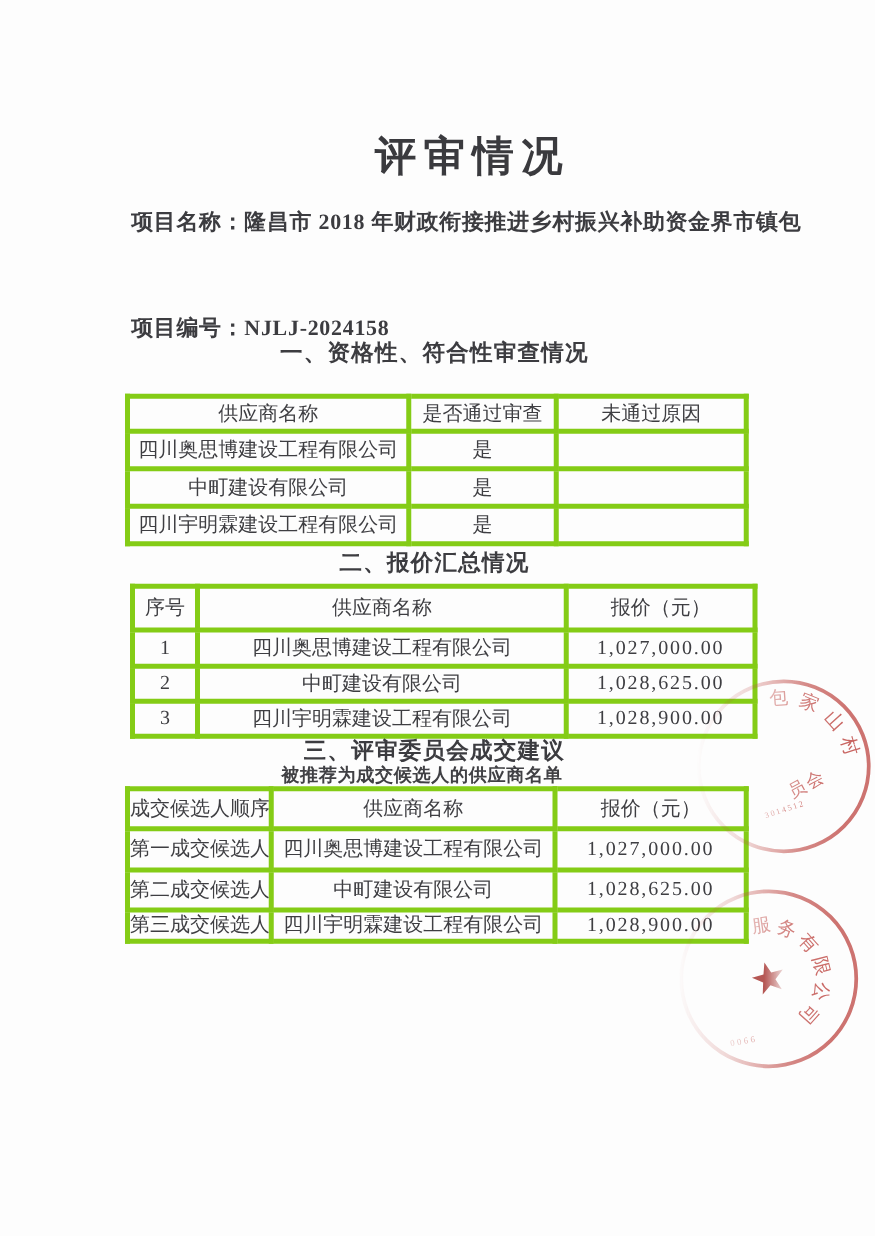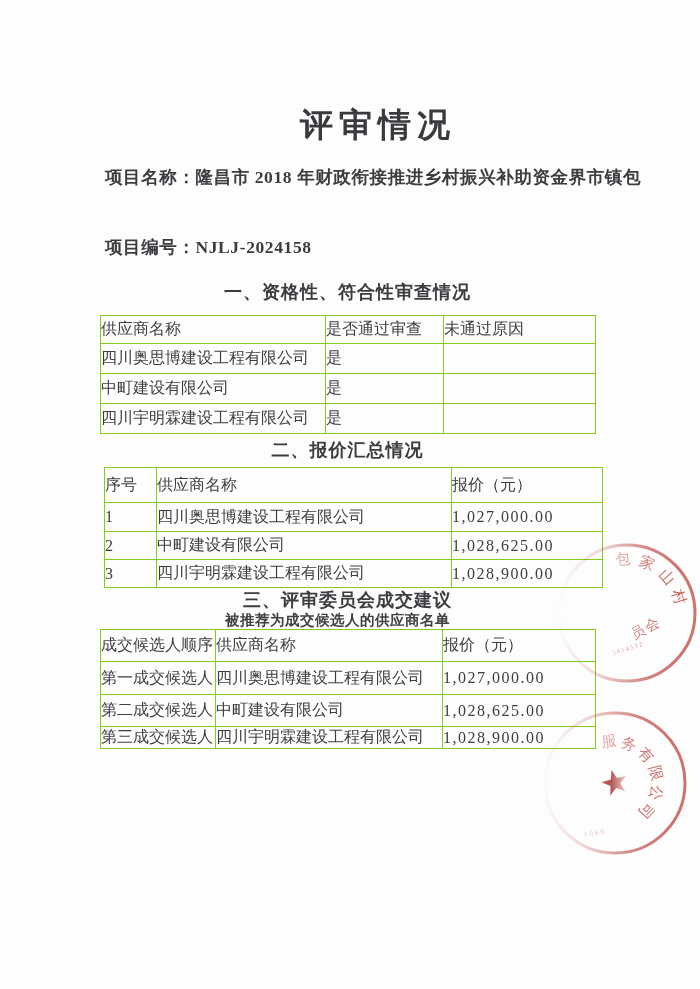--- a/index.html
+++ b/index.html
@@ -23,21 +23,21 @@
   }
   .sec-sub{
     position:absolute;left:0;width:675px;text-align:center;
     font-size:14.5px;font-weight:700;color:#404044;letter-spacing:.5px;
   }
   table.t{
     position:absolute;border-collapse:collapse;table-layout:fixed;
     font-size:16px;color:#3e3e42;background:transparent;
   }
   table.t th,table.t td{
-    border:1px solid #84cc16;text-align:left;vertical-align:middle;
+    border:4px solid #84cc16;text-align:center;vertical-align:middle;
     font-weight:400;padding:0;overflow:hidden;white-space:nowrap;
   }
   .num{letter-spacing:1.5px;}
   
   .stamp{position:absolute;pointer-events:none;}
   .stamp-fade{
     -webkit-mask-image:linear-gradient(92deg,transparent 10%,rgba(0,0,0,.28) 34%,rgba(0,0,0,.85) 60%,#000 78%);
     mask-image:linear-gradient(92deg,transparent 10%,rgba(0,0,0,.28) 34%,rgba(0,0,0,.85) 60%,#000 78%);
   }
   .star-fade{
@@ -47,23 +47,23 @@
   .stamp text{font-family:"Liberation Serif","DejaVu Serif",serif;}
 </style>
 </head>
 <body>
 
 <div class="page">
 
   <div class="doc-title">评审情况</div>
 
   <div class="para-line" style="top:165px;">项目名称：隆昌市 2018 年财政衔接推进乡村振兴补助资金界市镇包</div>
-  <div class="para-line" style="top:235px;">项目编号：NJLJ-2024158</div>
+  <div class="para-line" style="top:250px;">项目编号：NJLJ-2024158</div>
 
-  <div class="sec-h" style="top:280px;">一、资格性、符合性审查情况</div>
+  <div class="sec-h" style="top:270px;">一、资格性、符合性审查情况</div>
   <table class="t" style="left:100px;top:315px;width:495px;">
     <colgroup>
         <col style="width:225px">
         <col style="width:118px">
         <col style="width:152px">
       </colgroup>
     <thead>
       <tr style="height:28px;">
         <th>供应商名称</th>
         <th>是否通过审查</th>

